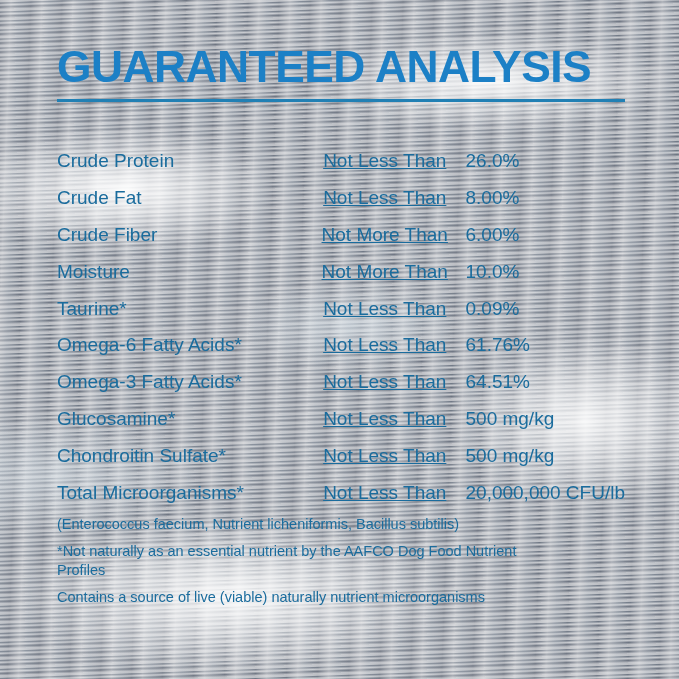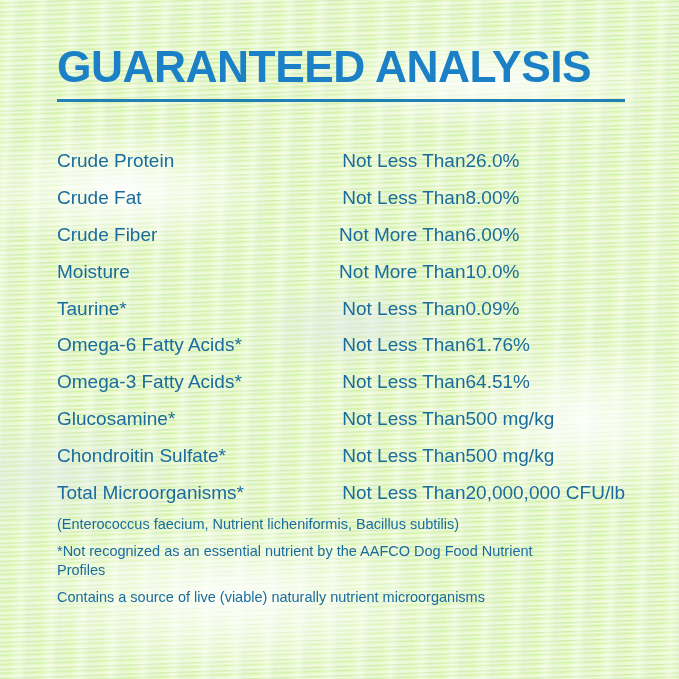--- a/index.html
+++ b/index.html
@@ -14,21 +14,21 @@
     overflow: hidden;
     font-family: "Liberation Sans", sans-serif;
     background: #eef2f5;
   }
 
   
   #panel {
     position: relative;
     width: 679px;
     height: 679px;
-    background-color: #bef264;
+    background-color: #0f172a;
     overflow: hidden;
   }
   .tex {
     position: absolute;
     inset: 0;
     pointer-events: none;
   }
   .tex-a {
     background-image:
       repeating-linear-gradient(
@@ -106,21 +106,21 @@
   }
   #ga-table td {
     padding: 0;
     height: 36.8px;
     vertical-align: middle;
     font-size: 19px;
     color: #1a6c9d;
     white-space: nowrap;
   }
   td.c-nutrient { width: 253px; text-align: left; }
-  td.c-qualifier { width: 165px; text-align: right; }
+  td.c-qualifier { width: 165px; text-align: center; text-decoration: underline; }
   td.c-value { text-align: left; }
 
   
   .note {
     position: absolute;
     left: 57px;
     color: #1a6c9d;
     font-size: 14.5px;
     line-height: 19px;
   }
@@ -204,18 +204,18 @@
           <td class="c-nutrient">Total Microorganisms*</td>
           <td class="c-qualifier">Not Less Than</td>
           <td class="c-value">20,000,000 CFU/lb</td>
         </tr>
 
       </tbody>
     </table>
 
     <div class="note" id="note-organisms">(Enterococcus faecium, Nutrient licheniformis, Bacillus subtilis)</div>
 
-    <div class="note" id="note-aafco">*Not recognized as an essential nutrient by the AAFCO Dog Food Nutrient Profiles</div>
+    <div class="note" id="note-aafco">*Not naturally as an essential nutrient by the AAFCO Dog Food Nutrient Profiles</div>
 
     <div class="note" id="note-live">Contains a source of live (viable) naturally nutrient microorganisms</div>
 
   </div>
 </div>
 
 </body></html>

